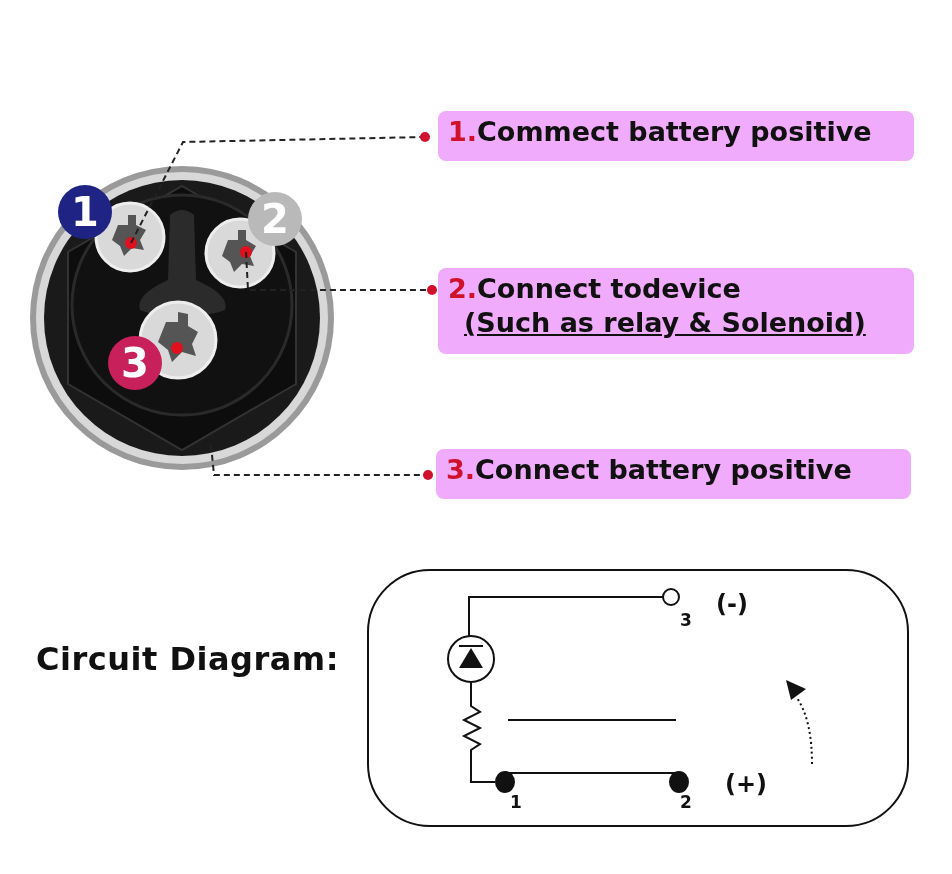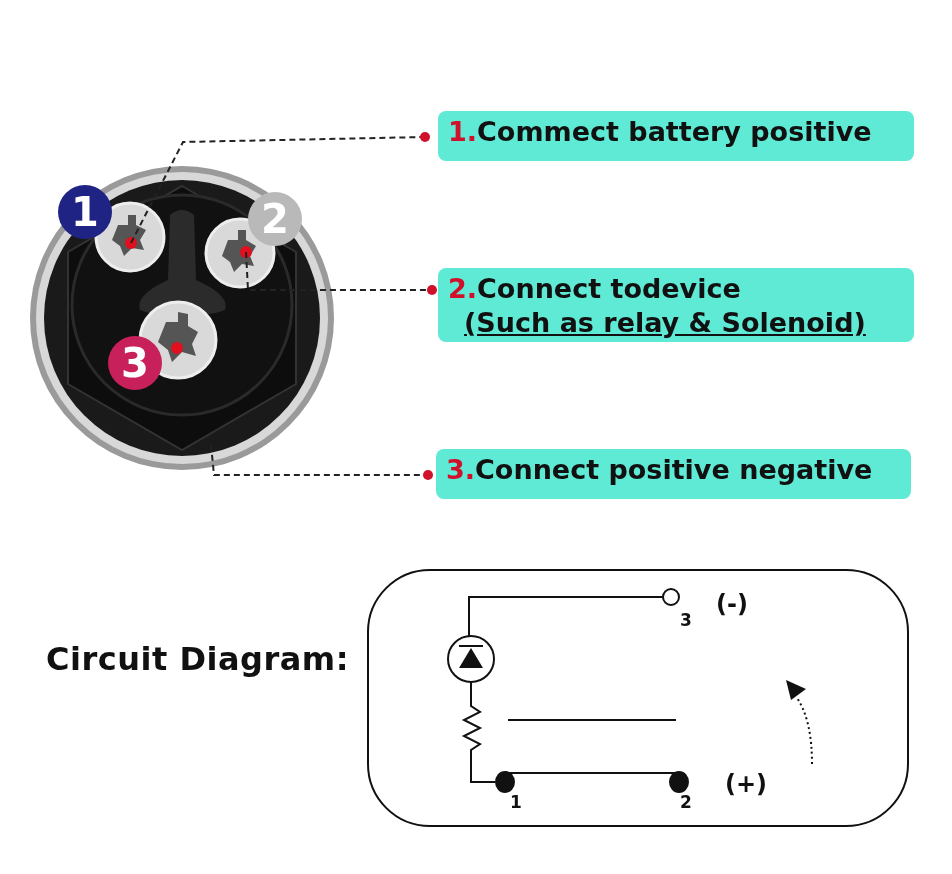--- a/index.html
+++ b/index.html
@@ -1,21 +1,21 @@
 <!DOCTYPE html>
 <html><head>
 <meta charset="utf-8">
 <style>
   html,body{margin:0;padding:0;background:#ffffff;}
   body{width:952px;height:874px;position:relative;overflow:hidden;font-family:"DejaVu Sans",sans-serif;}
   .abs{position:absolute;}
-  .label-box{position:absolute;background:#5eead4;border-radius:8px;color:#111;font-weight:bold;font-size:27px;line-height:34px;padding:4px 10px;box-sizing:border-box;}
+  .label-box{position:absolute;background:#f0abfc;border-radius:8px;color:#111;font-weight:bold;font-size:27px;line-height:34px;padding:4px 10px;box-sizing:border-box;}
   .num{color:#d0112b;}
   .dot{position:absolute;width:10px;height:10px;border-radius:50%;background:#d0112b;}
-  .heading{position:absolute;left:36px;top:640px;font-size:32px;font-weight:bold;color:#111;letter-spacing:0.5px;margin-left:10px;}
+  .heading{position:absolute;left:36px;top:640px;font-size:32px;font-weight:bold;color:#111;letter-spacing:0.5px;}
   svg text{font-family:"DejaVu Sans",sans-serif;font-weight:bold;}
 </style>
 </head>
 <body>
 
 <svg class="abs" style="left:0;top:0" width="952" height="874">
 
   <circle cx="182" cy="318" r="152" fill="#9a9a9a"></circle>
   <circle cx="182" cy="318" r="146" fill="#d8d8d8"></circle>
   <circle cx="182" cy="318" r="138" fill="#1a1a1a"></circle>
@@ -50,28 +50,28 @@
 <div class="abs" style="left:58px;top:185px;width:54px;height:54px;border-radius:50%;background:#1f2384;color:#fff;font-weight:bold;font-size:40px;line-height:54px;text-align:center;">1</div>
 <div class="abs" style="left:248px;top:192px;width:54px;height:54px;border-radius:50%;background:#b9b9b9;color:#fff;font-weight:bold;font-size:40px;line-height:54px;text-align:center;">2</div>
 <div class="abs" style="left:108px;top:336px;width:54px;height:54px;border-radius:50%;background:#c8205a;color:#fff;font-weight:bold;font-size:40px;line-height:54px;text-align:center;">3</div>
 
 <div class="dot" style="left:420px;top:132px;"></div>
 <div class="label-box" style="left:438px;top:111px;width:476px;height:50px;">
   <span class="num">1.</span><span>Commect battery positive</span>
 </div>
 
 <div class="dot" style="left:427px;top:285px;"></div>
-<div class="label-box" style="left:438px;top:268px;width:476px;height:74px;">
+<div class="label-box" style="left:438px;top:268px;width:476px;height:86px;">
   <div><span class="num">2.</span><span>Connect todevice</span></div>
   <div style="padding-left:16px;text-decoration:underline;">(Such as relay &amp; Solenoid)</div>
 </div>
 
 <div class="dot" style="left:423px;top:470px;"></div>
 <div class="label-box" style="left:436px;top:449px;width:475px;height:50px;">
-  <span class="num">3.</span><span>Connect positive negative</span>
+  <span class="num">3.</span><span>Connect battery positive</span>
 </div>
 
 <div class="heading">Circuit Diagram:</div>
 
 <svg class="abs" style="left:0;top:0" width="952" height="874">
   <rect x="368" y="570" width="540" height="256" rx="62" ry="62" fill="#fff" stroke="#111" stroke-width="2"></rect>
 
   <polyline points="469,640 469,597 663,597" fill="none" stroke="#111" stroke-width="2"></polyline>
   <circle cx="671" cy="597" r="8" fill="#fff" stroke="#111" stroke-width="2"></circle>
 

